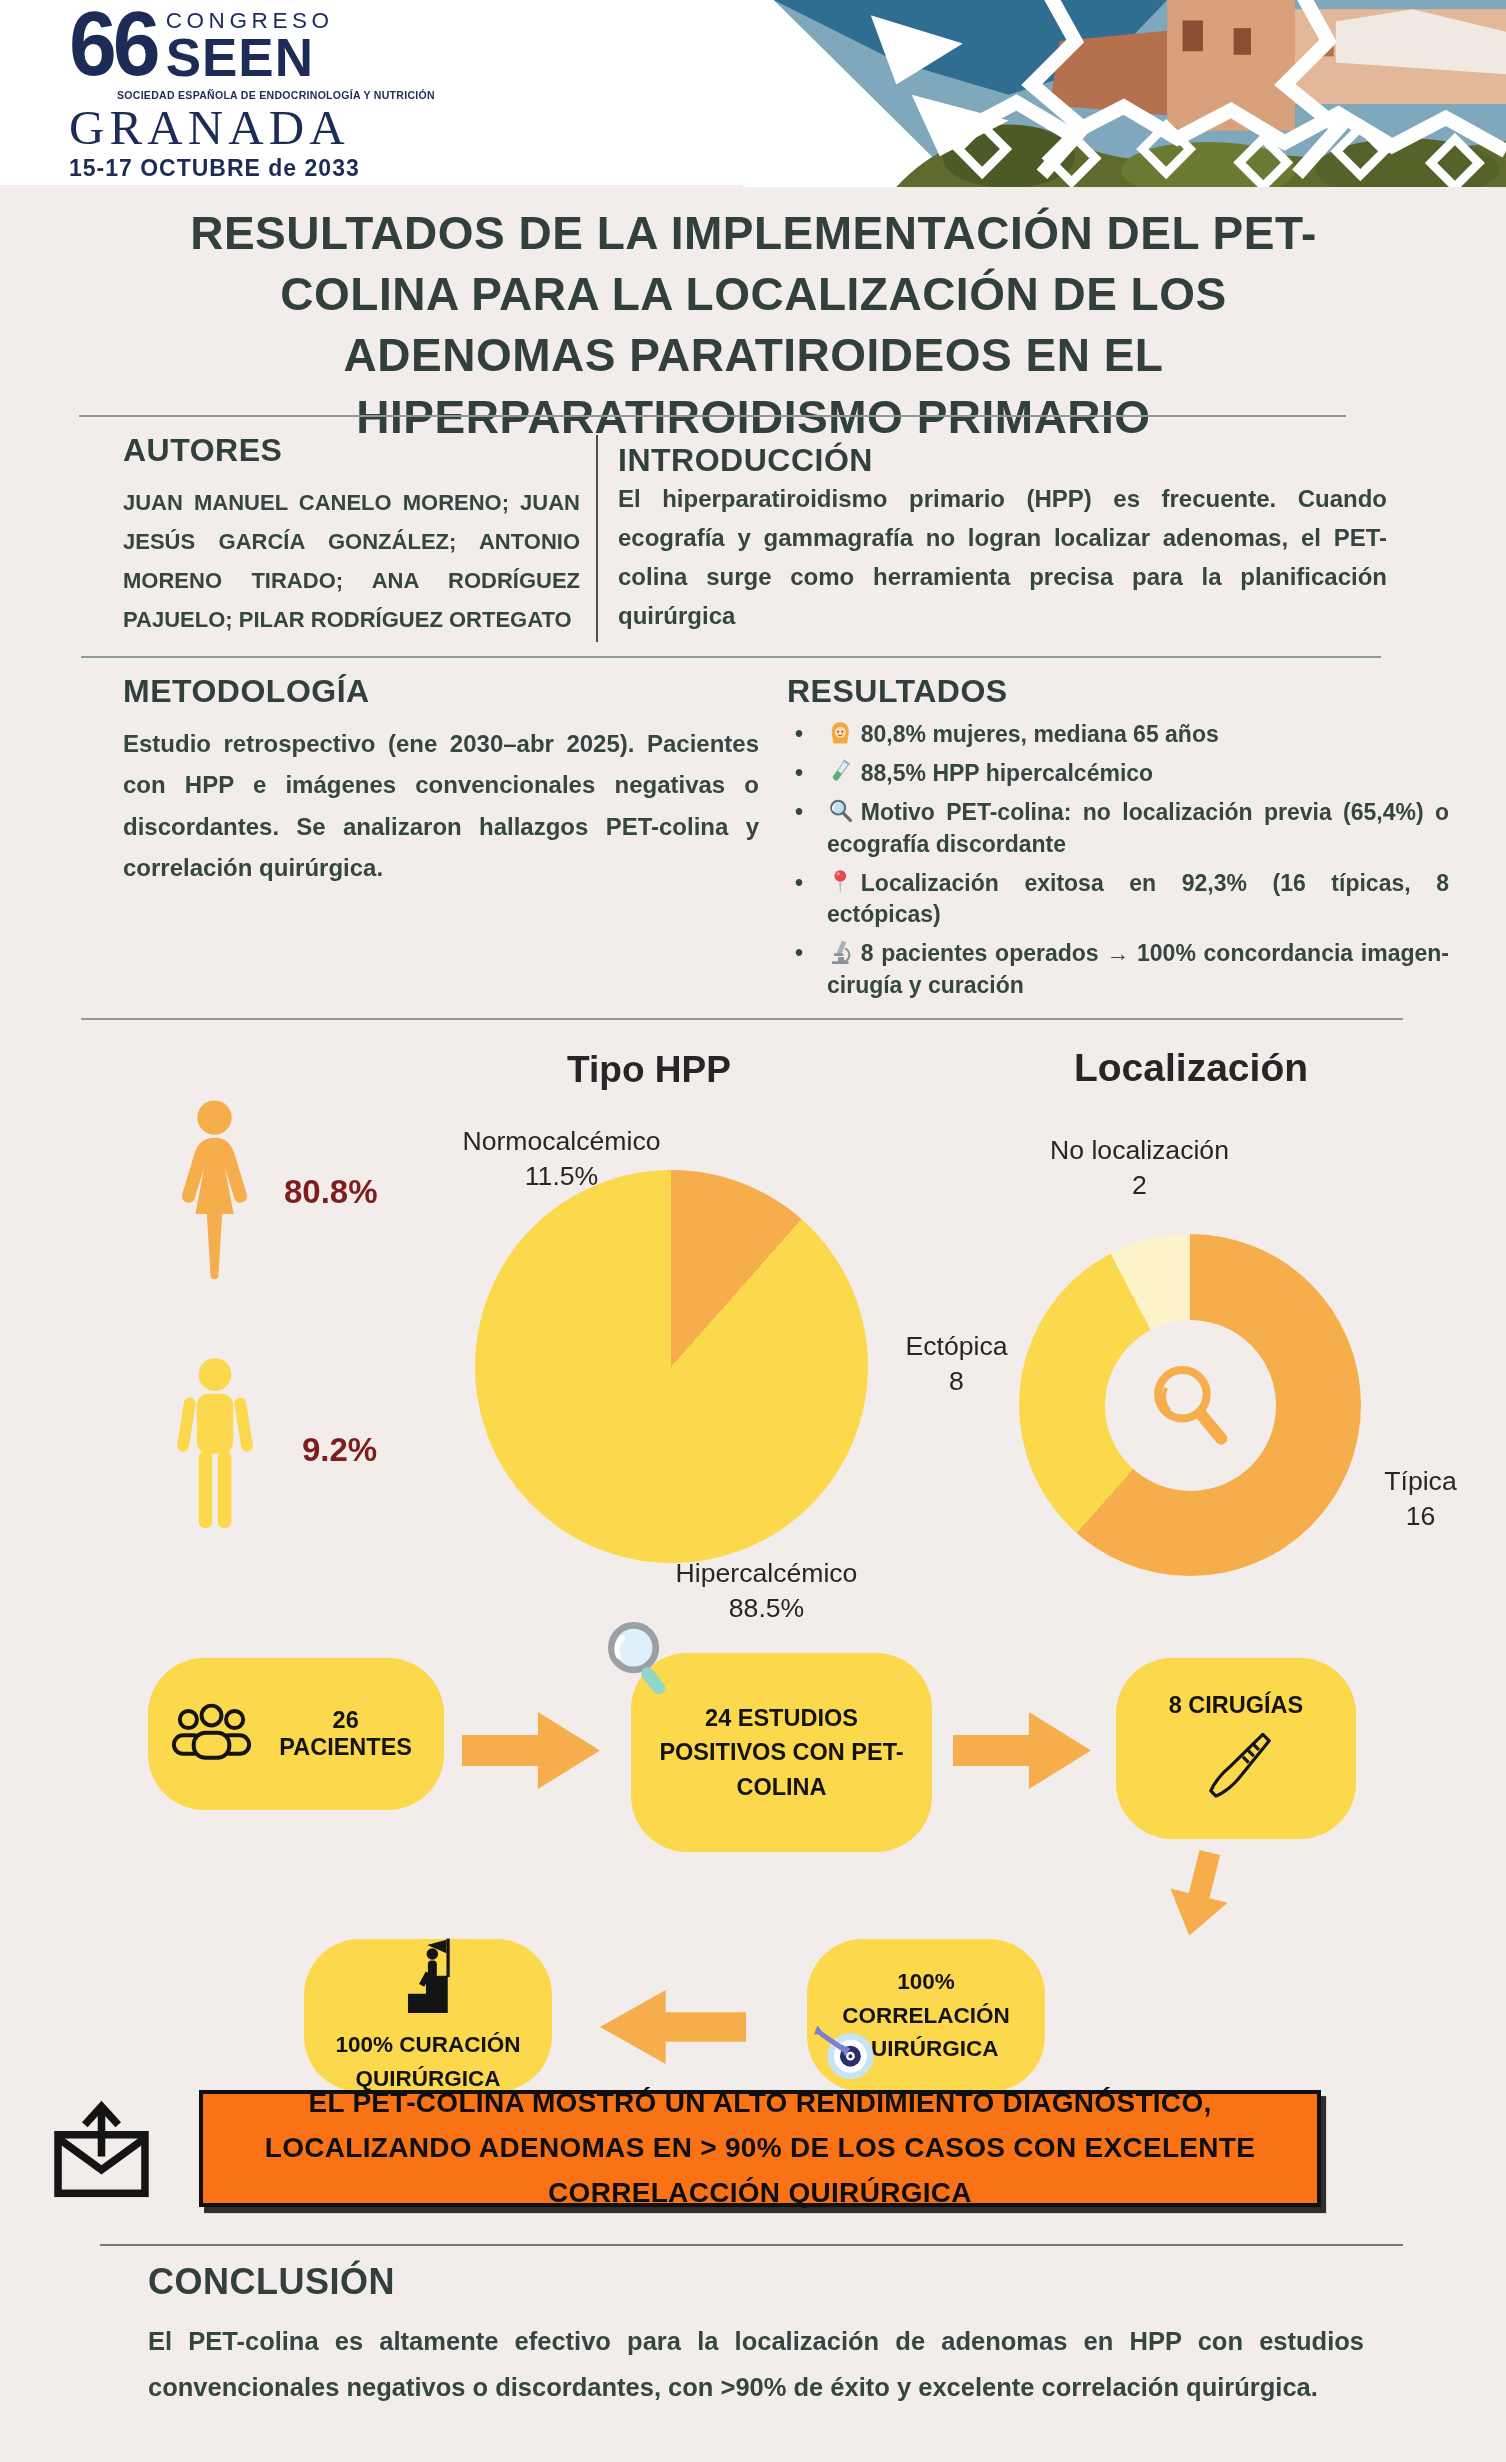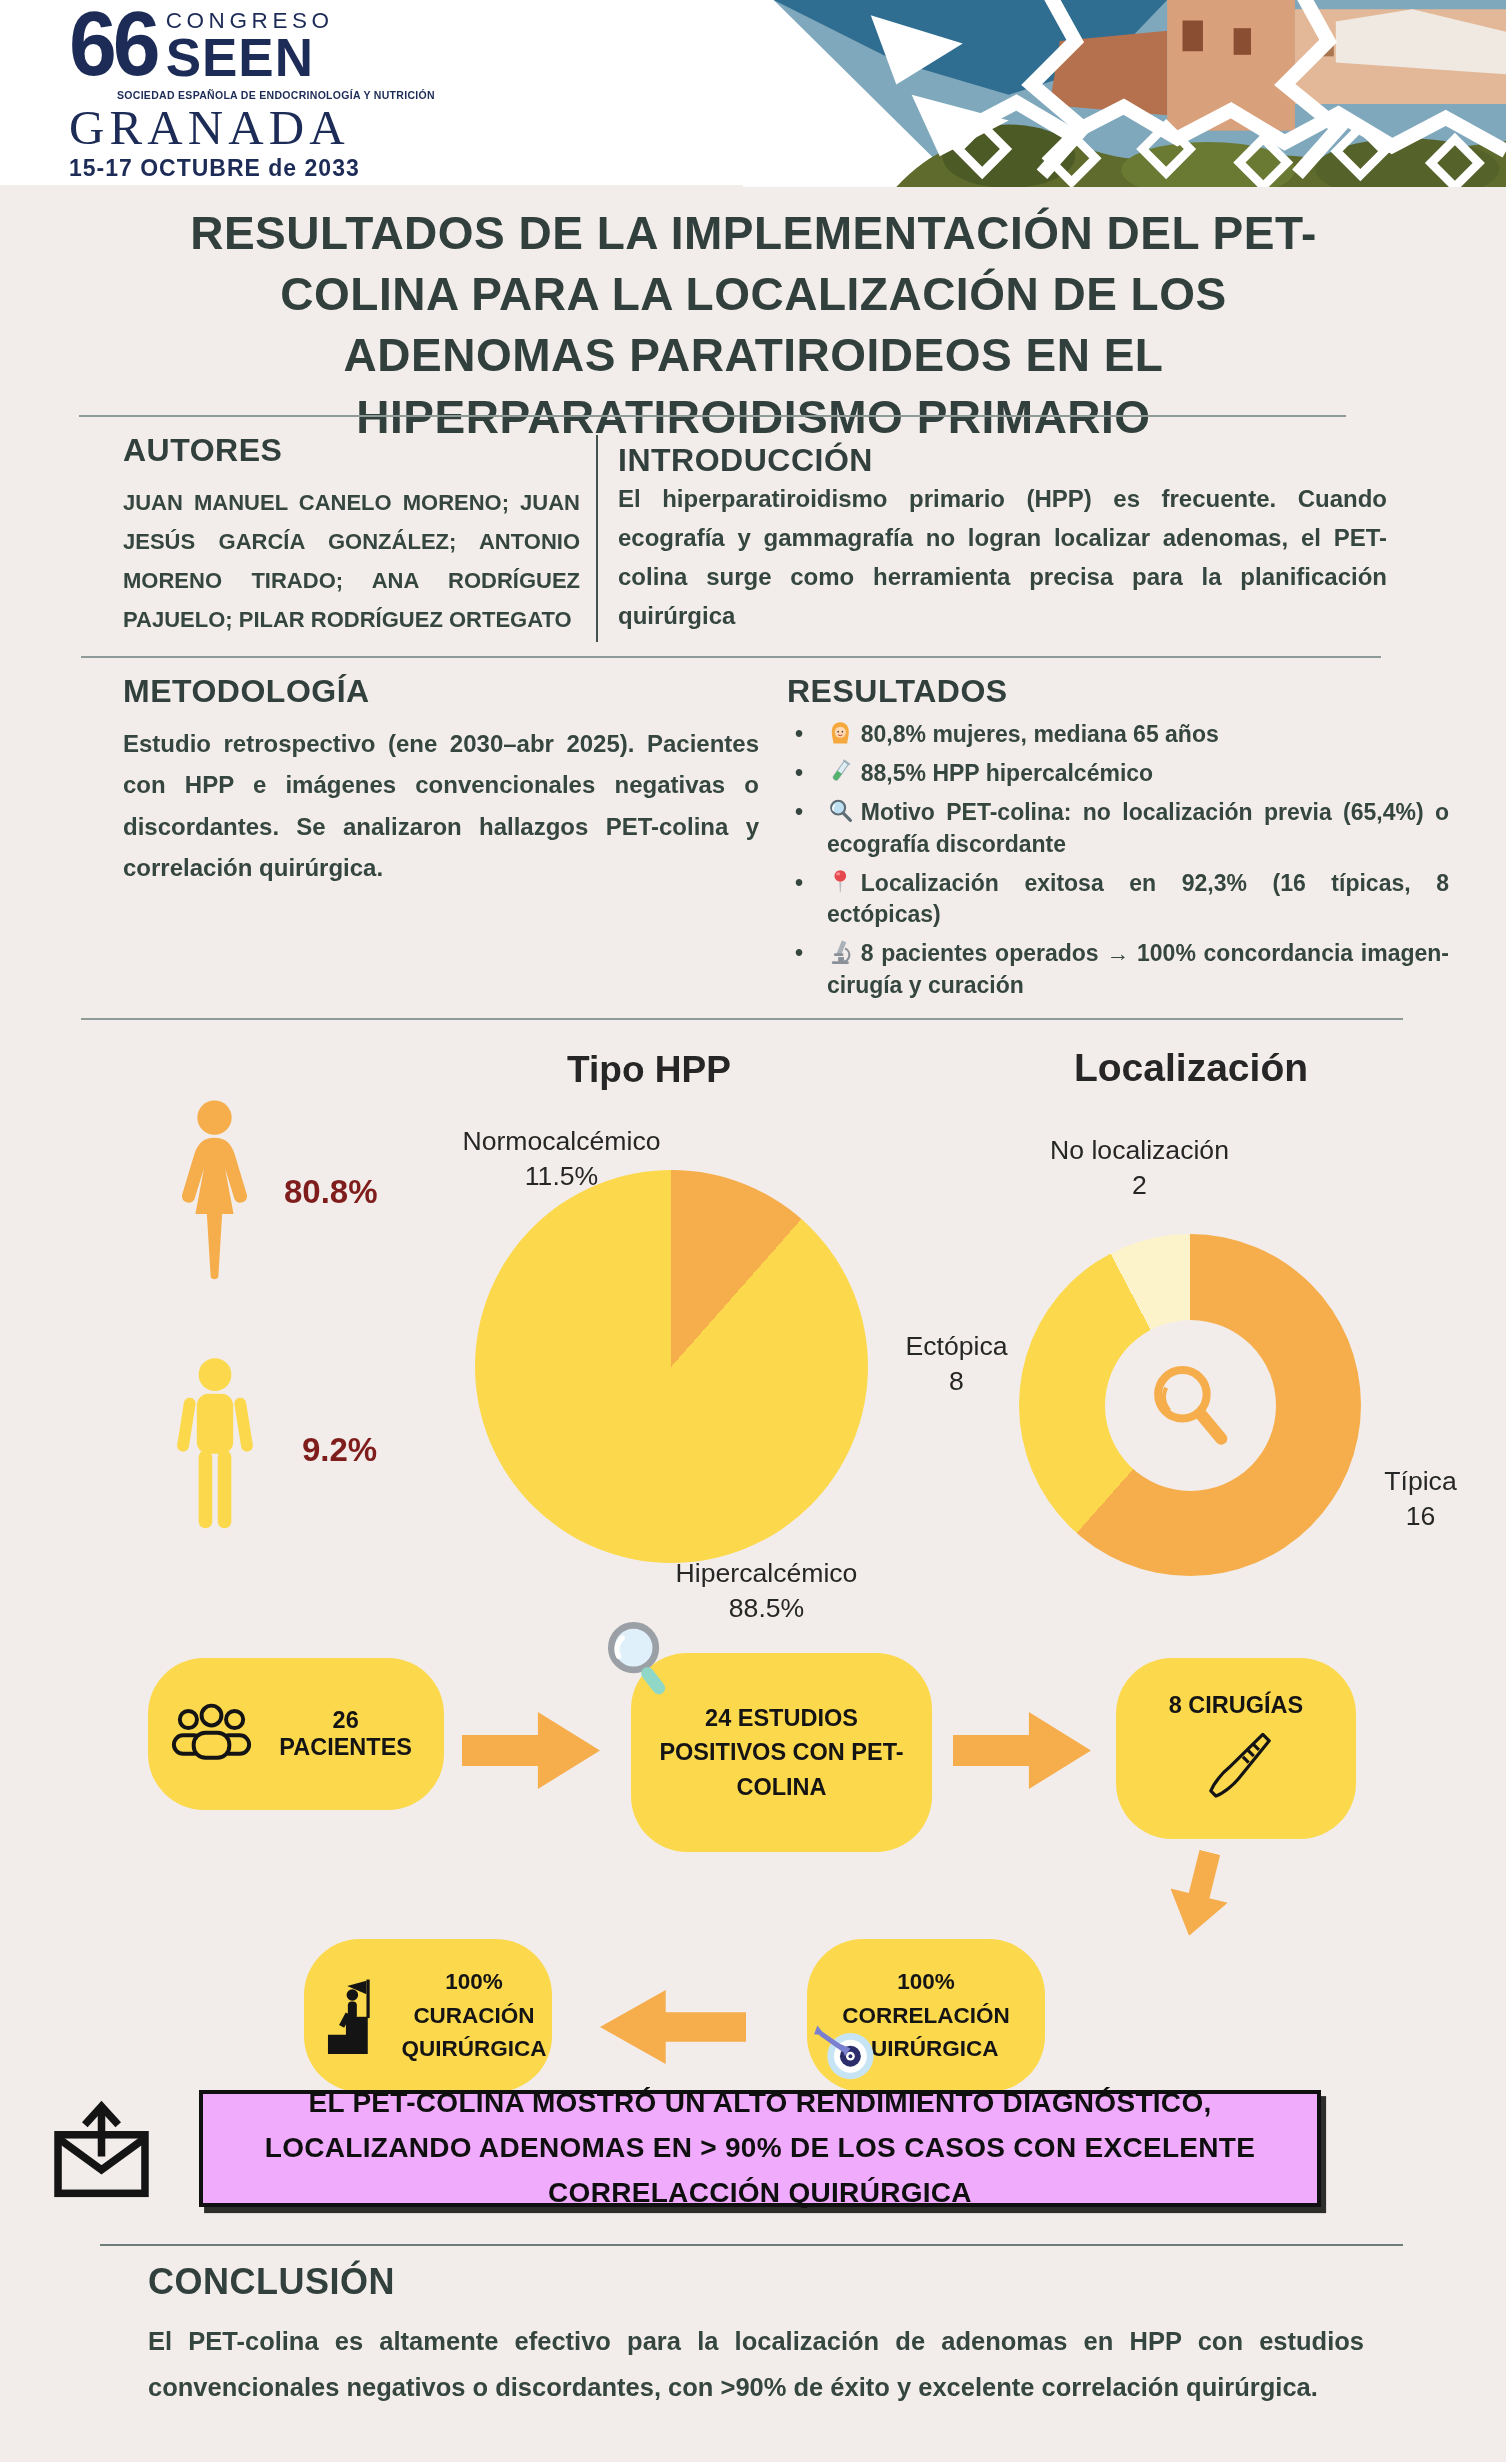--- a/index.html
+++ b/index.html
@@ -82,38 +82,38 @@
   .fb1{ left:148px;  top:1658px; width:296px; height:152px; gap:12.3px; padding:0 20.4px; }
   .fb1 .flabel{ font-size:23.5px; }
   .fb1 svg{ width:87px; height:66px; flex:none; }
   .fb2{ left:631px; top:1653px; width:301px; height:199px; padding:0 22.5px; }
   .fb2 .flabel{ font-size:23.5px; line-height:1.45; }
   .fb3{ left:1116px; top:1658px; width:240px; height:181px; gap:9.2px; padding:0 18.4px;flex-direction:column; }
   .fb3 .flabel{ font-size:23.5px; }
   .fb3 svg{ width:77px; height:77px; flex:none; }
   .fb4{ left:807px; top:1939px; width:238px; height:153px; padding:0 15.3px; }
   .fb4 .flabel{ font-size:22.5px; line-height:1.5; }
-  .fb5{ left:304px;  top:1939px; width:248px; height:153px; gap:15px; padding:0 15.3px; }
+  .fb5{ left:304px;  top:1939px; width:248px; height:153px; gap:15px; padding:0 15.3px;flex-direction:column; }
   .fb5 .flabel{ font-size:22.5px; line-height:1.5; }
   .fb5 svg{ width:77px; height:77px; flex:none; }
   .fb2-lens{ position:absolute; left:595px; top:1615px; width:89px; height:89px; }
   .fb4-dart{ position:absolute; left:813px; top:2021px; width:66px; height:66px; }
   .arrow{ position:absolute; background:#f6ad4b; }
   .ar-right{ clip-path:polygon(0 30%, 55% 30%, 55% 0, 100% 50%, 55% 100%, 55% 70%, 0 70%); }
   .ar-left { clip-path:polygon(100% 30%, 45% 30%, 45% 0, 0 50%, 45% 100%, 45% 70%, 100% 70%); }
   .ar-down { clip-path:polygon(32% 0, 68% 0, 68% 52%, 100% 52%, 50% 100%, 0 52%, 32% 52%); }
   .a1{ left:462px;  top:1712px; width:138px; height:77px; }
   .a2{ left:953px; top:1712px; width:138px; height:77px; }
   .a3{ left:1170px; top:1851px; width:59px; height:86px; transform:rotate(14deg); }
   .a4{ left:600px; top:1990px; width:146px; height:74px; }
   
   .env-icon{ position:absolute; left:51px; top:2098px; width:101px; height:102px; }
   .hl-box{
     position:absolute; left:199px; top:2090px; width:1122px; height:117px;
-    background:#f0abfc; border:4.6px solid #101010; box-shadow:5.1px 6.1px 0 rgba(10,10,10,0.85);
+    background:#f97316; border:4.6px solid #101010; box-shadow:5.1px 6.1px 0 rgba(10,10,10,0.85);
     display:flex; align-items:center; justify-content:center; padding:0 45px;
   }
   .hl-box .hl-t{ font-size:28px; line-height:1.6; font-weight:800; color:#0f0f0f; text-align:center; letter-spacing:0.3px; }
   
   .conc-h{ left:148px; top:2261px; font-size:36px; }
   .conc-t{ left:148px; top:2319px; width:1216px; font-size:25.5px; line-height:1.8; }
   .center-lines span{ display:block; }
 </style>
 </head>
 <body>

